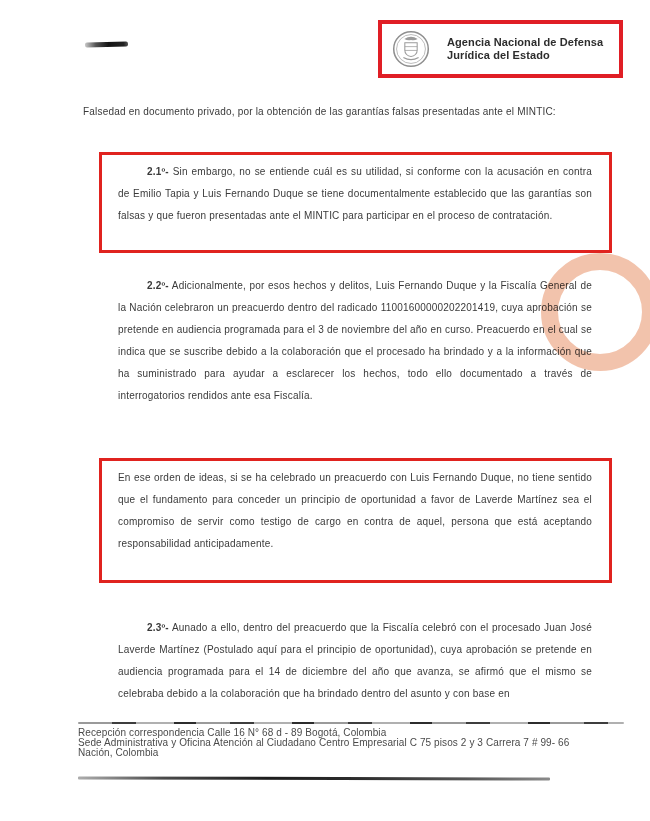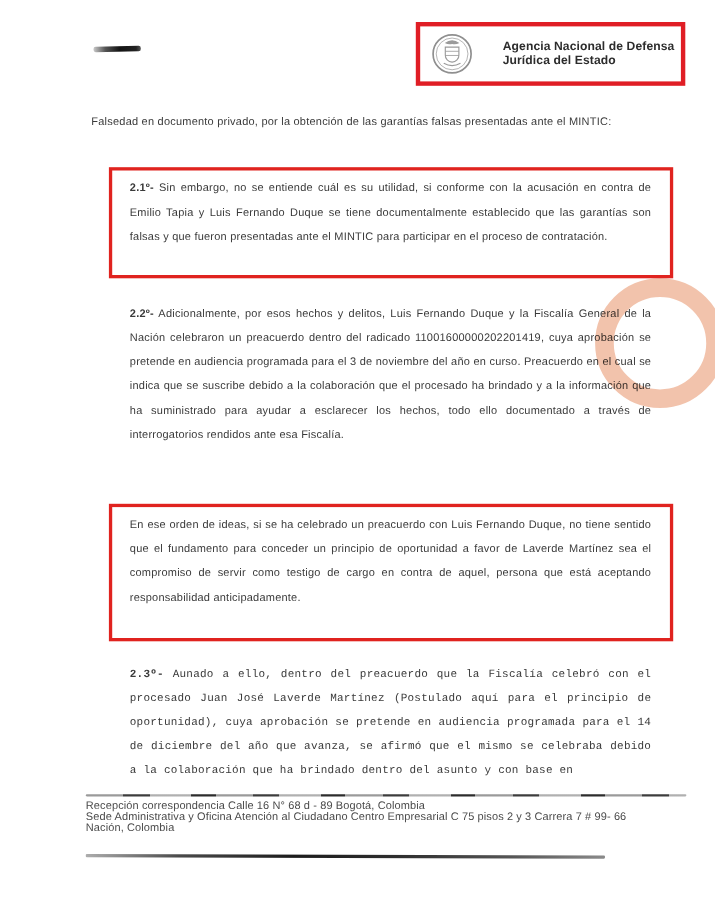--- a/index.html
+++ b/index.html
@@ -5,42 +5,42 @@
   html,body{margin:0;padding:0;}
   body{
     width:650px;height:821px;position:relative;overflow:hidden;
     background:#ffffff;font-family:"Liberation Sans",sans-serif;
     color:#3a3a3a;
   }
   
   .header-box{
     position:absolute;left:378px;top:20px;width:245px;height:58px;
     border:4px solid #e01e25;box-sizing:border-box;
-    display:flex;align-items:center;gap:27px;padding-left:10px;background:#fff;
+    display:flex;align-items:center;gap:17px;padding-left:10px;background:#fff;
   }
   .logo-seal{flex:0 0 auto;}
   .agency-name{
     font-size:11px;font-weight:bold;color:#2d2d2d;line-height:13.5px;letter-spacing:0.1px;
   }
   
   .smudge{
     position:absolute;left:85px;top:42px;width:43px;height:5px;border-radius:2px;
     background:linear-gradient(90deg,#c9c9c9,#555 25%,#141414 55%,#222 90%,#555);
     transform:rotate(-1.2deg);
   }
   
   .doc-text{
     font-size:10px;line-height:22px;text-align:justify;color:#3a3a3a;
     letter-spacing:0.2px;
   }
   .intro{position:absolute;left:83px;top:91px;width:492px;}
   .para{position:absolute;left:118px;width:474px;}
   .para-22{top:265px;}
-  .para-23{top:593px;font-family:Liberation Mono, monospace;}
-  .bold-num{font-weight:bold;}
+  .para-23{top:607px;}
+  .bold-num{font-weight:bold;margin-left:29px;}
   .redbox{
     position:absolute;left:99px;width:513px;box-sizing:border-box;
     border:3px solid #e0231f;background:transparent;
     padding:6px 17px 5px 16px;
   }
   .redbox-1{top:152px;min-height:101px;}
   .redbox-2{top:458px;min-height:125px;}
   
   .footer{position:absolute;left:78px;top:722px;width:546px;}
   .footer-rule{

